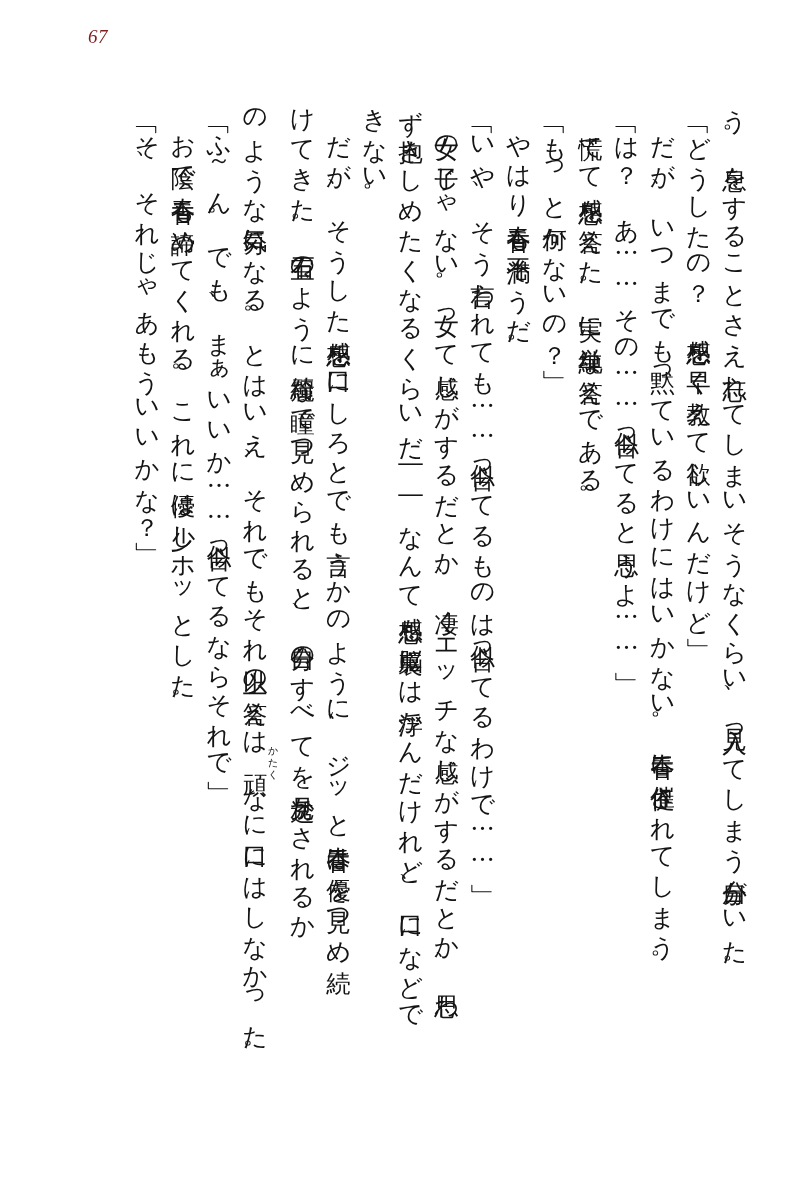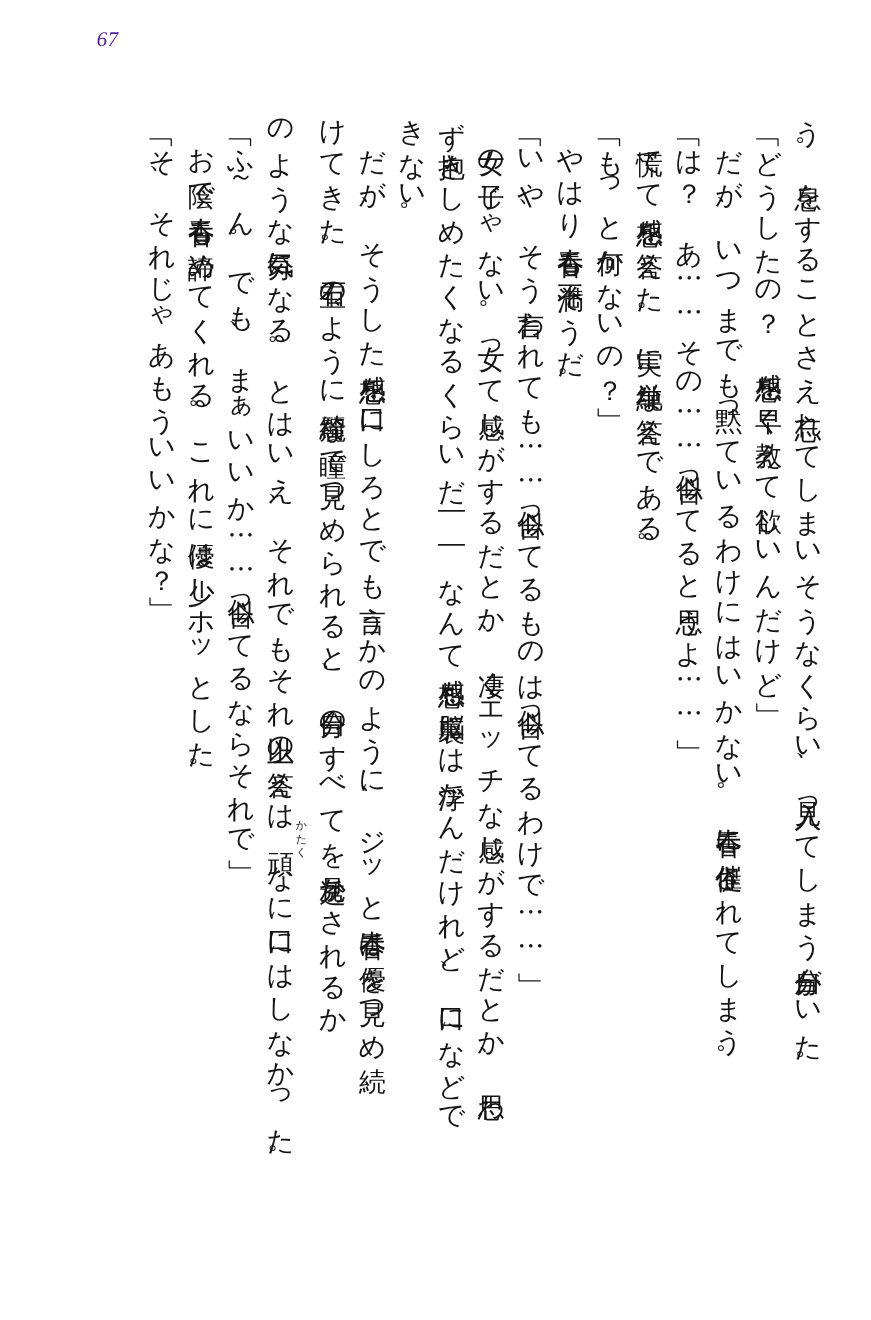--- a/index.html
+++ b/index.html
@@ -18,21 +18,21 @@
     overflow: hidden;
   }
   
   .page-number {
     position: absolute;
     top: 26px;
     left: 88px;
     font-family: "Liberation Serif", serif;
     font-style: italic;
     font-size: 19px;
-    color: #4c1d95;
+    color: #7f1d1d;
     letter-spacing: 0.5px;
   }
   
   .body-text {
     position: absolute;
     top: 92px;
     right: 46px;
     height: 1030px;
     width: 700px;
     display: flex;

